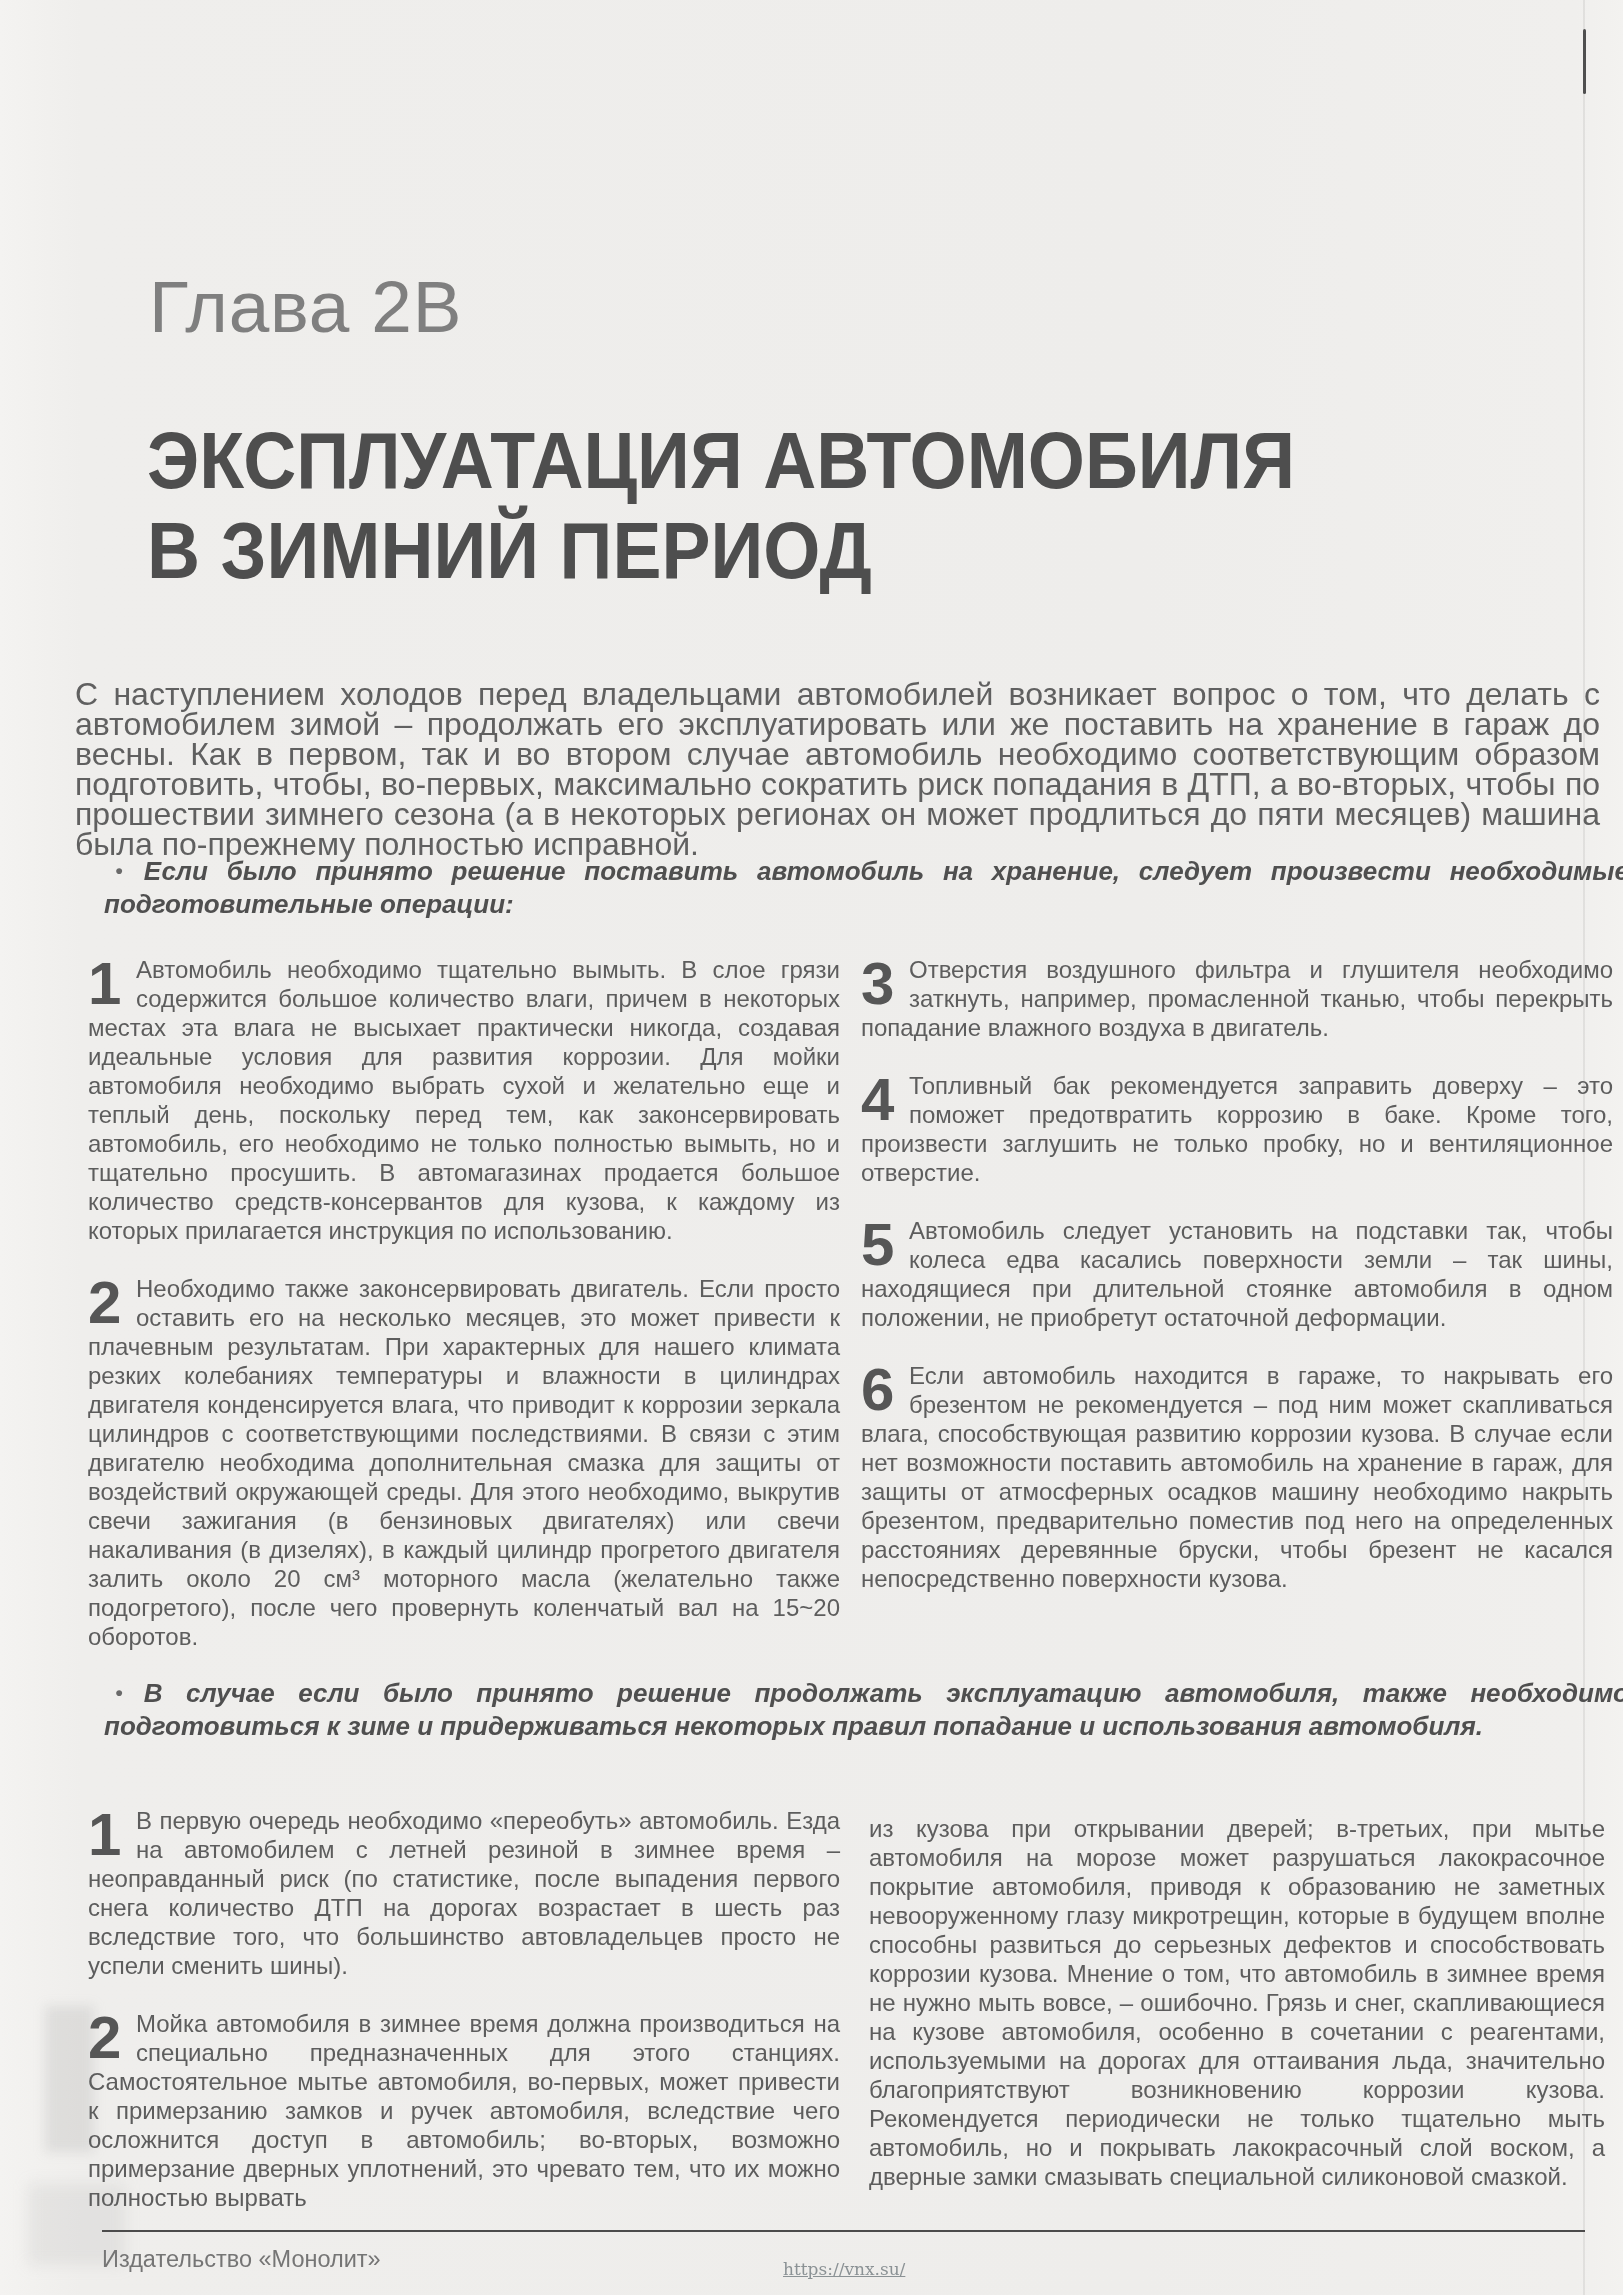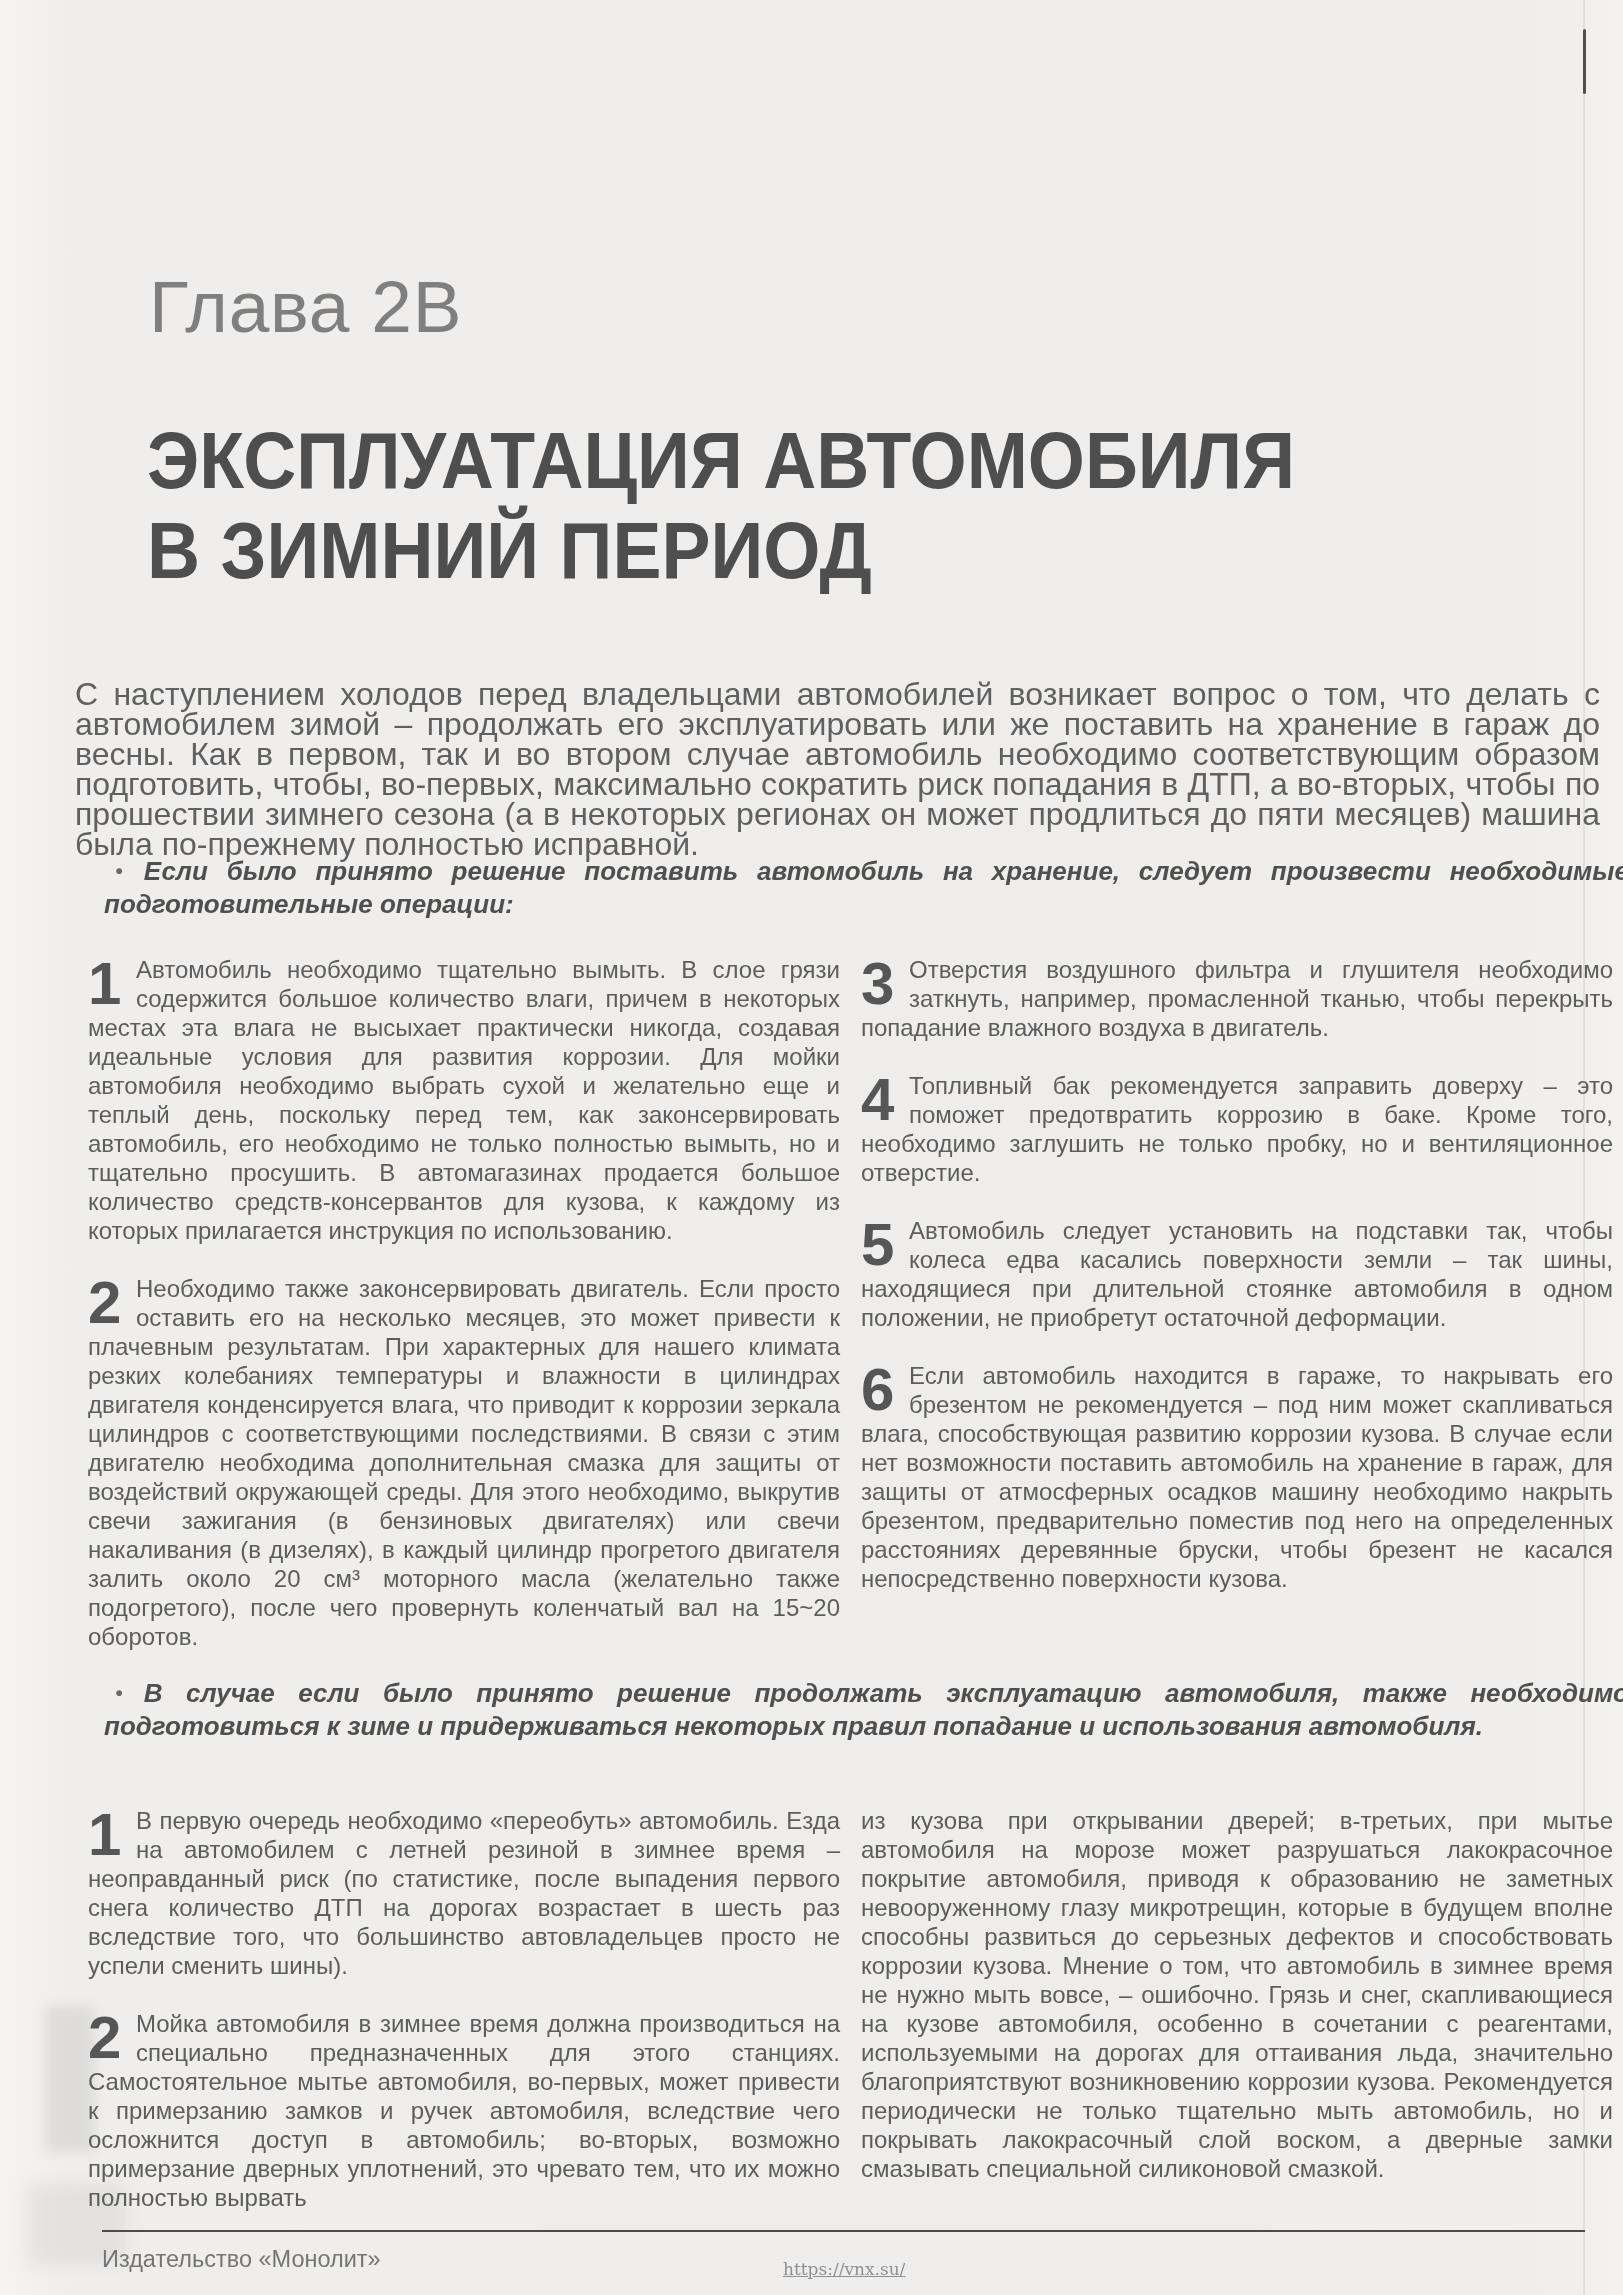--- a/index.html
+++ b/index.html
@@ -139,21 +139,21 @@
   .item:last-child { margin-bottom: 0; }
   .num {
     float: left;
     font-weight: bold;
     font-size: 60px;
     line-height: 49px;
     color: #565656;
     margin: 4px 14.6px 3.2px 0;
   }
   .cont {
-    margin: 0;
+    margin: 8px;
     font-size: 24px;
     line-height: 29px;
     color: #5d5d5d;
     text-align: justify;
   }
 
   .footer-rule {
     position: absolute;
     left: 102px;
     top: 2230px;
@@ -208,21 +208,21 @@
       </div>
       <div class="item">
         <span class="num">2</span><span>Необходимо также законсервировать двигатель. Если просто оставить его на несколько месяцев, это может привести к плачевным результатам. При характерных для нашего климата резких колебаниях температуры и влажности в цилиндрах двигателя конденсируется влага, что приводит к коррозии зеркала цилиндров с соответствующими последствиями. В связи с этим двигателю необходима дополнительная смазка для защиты от воздействий окружающей среды. Для этого необходимо, выкрутив свечи зажигания (в бензиновых двигателях) или свечи накаливания (в дизелях), в каждый цилиндр прогретого двигателя залить около 20 см³ моторного масла (желательно также подогретого), после чего провернуть коленчатый вал на 15~20 оборотов.</span>
       </div>
     </div>
     <div class="col">
       <div class="item">
         <span class="num">3</span><span>Отверстия воздушного фильтра и глушителя необходимо заткнуть, например, промасленной тканью, чтобы перекрыть попадание влажного воздуха в двигатель.</span>
       </div>
       <div class="item">
-        <span class="num">4</span><span>Топливный бак рекомендуется заправить доверху – это поможет предотвратить коррозию в баке. Кроме того, необходимо заглушить не только пробку, но и вентиляционное отверстие.</span>
+        <span class="num">4</span><span>Топливный бак рекомендуется заправить доверху – это поможет предотвратить коррозию в баке. Кроме того, произвести заглушить не только пробку, но и вентиляционное отверстие.</span>
       </div>
       <div class="item">
         <span class="num">5</span><span>Автомобиль следует установить на подставки так, чтобы колеса едва касались поверхности земли – так шины, находящиеся при длительной стоянке автомобиля в одном положении, не приобретут остаточной деформации.</span>
       </div>
       <div class="item">
         <span class="num">6</span><span>Если автомобиль находится в гараже, то накрывать его брезентом не рекомендуется – под ним может скапливаться влага, способствующая развитию коррозии кузова. В случае если нет возможности поставить автомобиль на хранение в гараж, для защиты от атмосферных осадков машину необходимо накрыть брезентом, предварительно поместив под него на определенных расстояниях деревянные бруски, чтобы брезент не касался непосредственно поверхности кузова.</span>
       </div>
     </div>
   </div>
 

